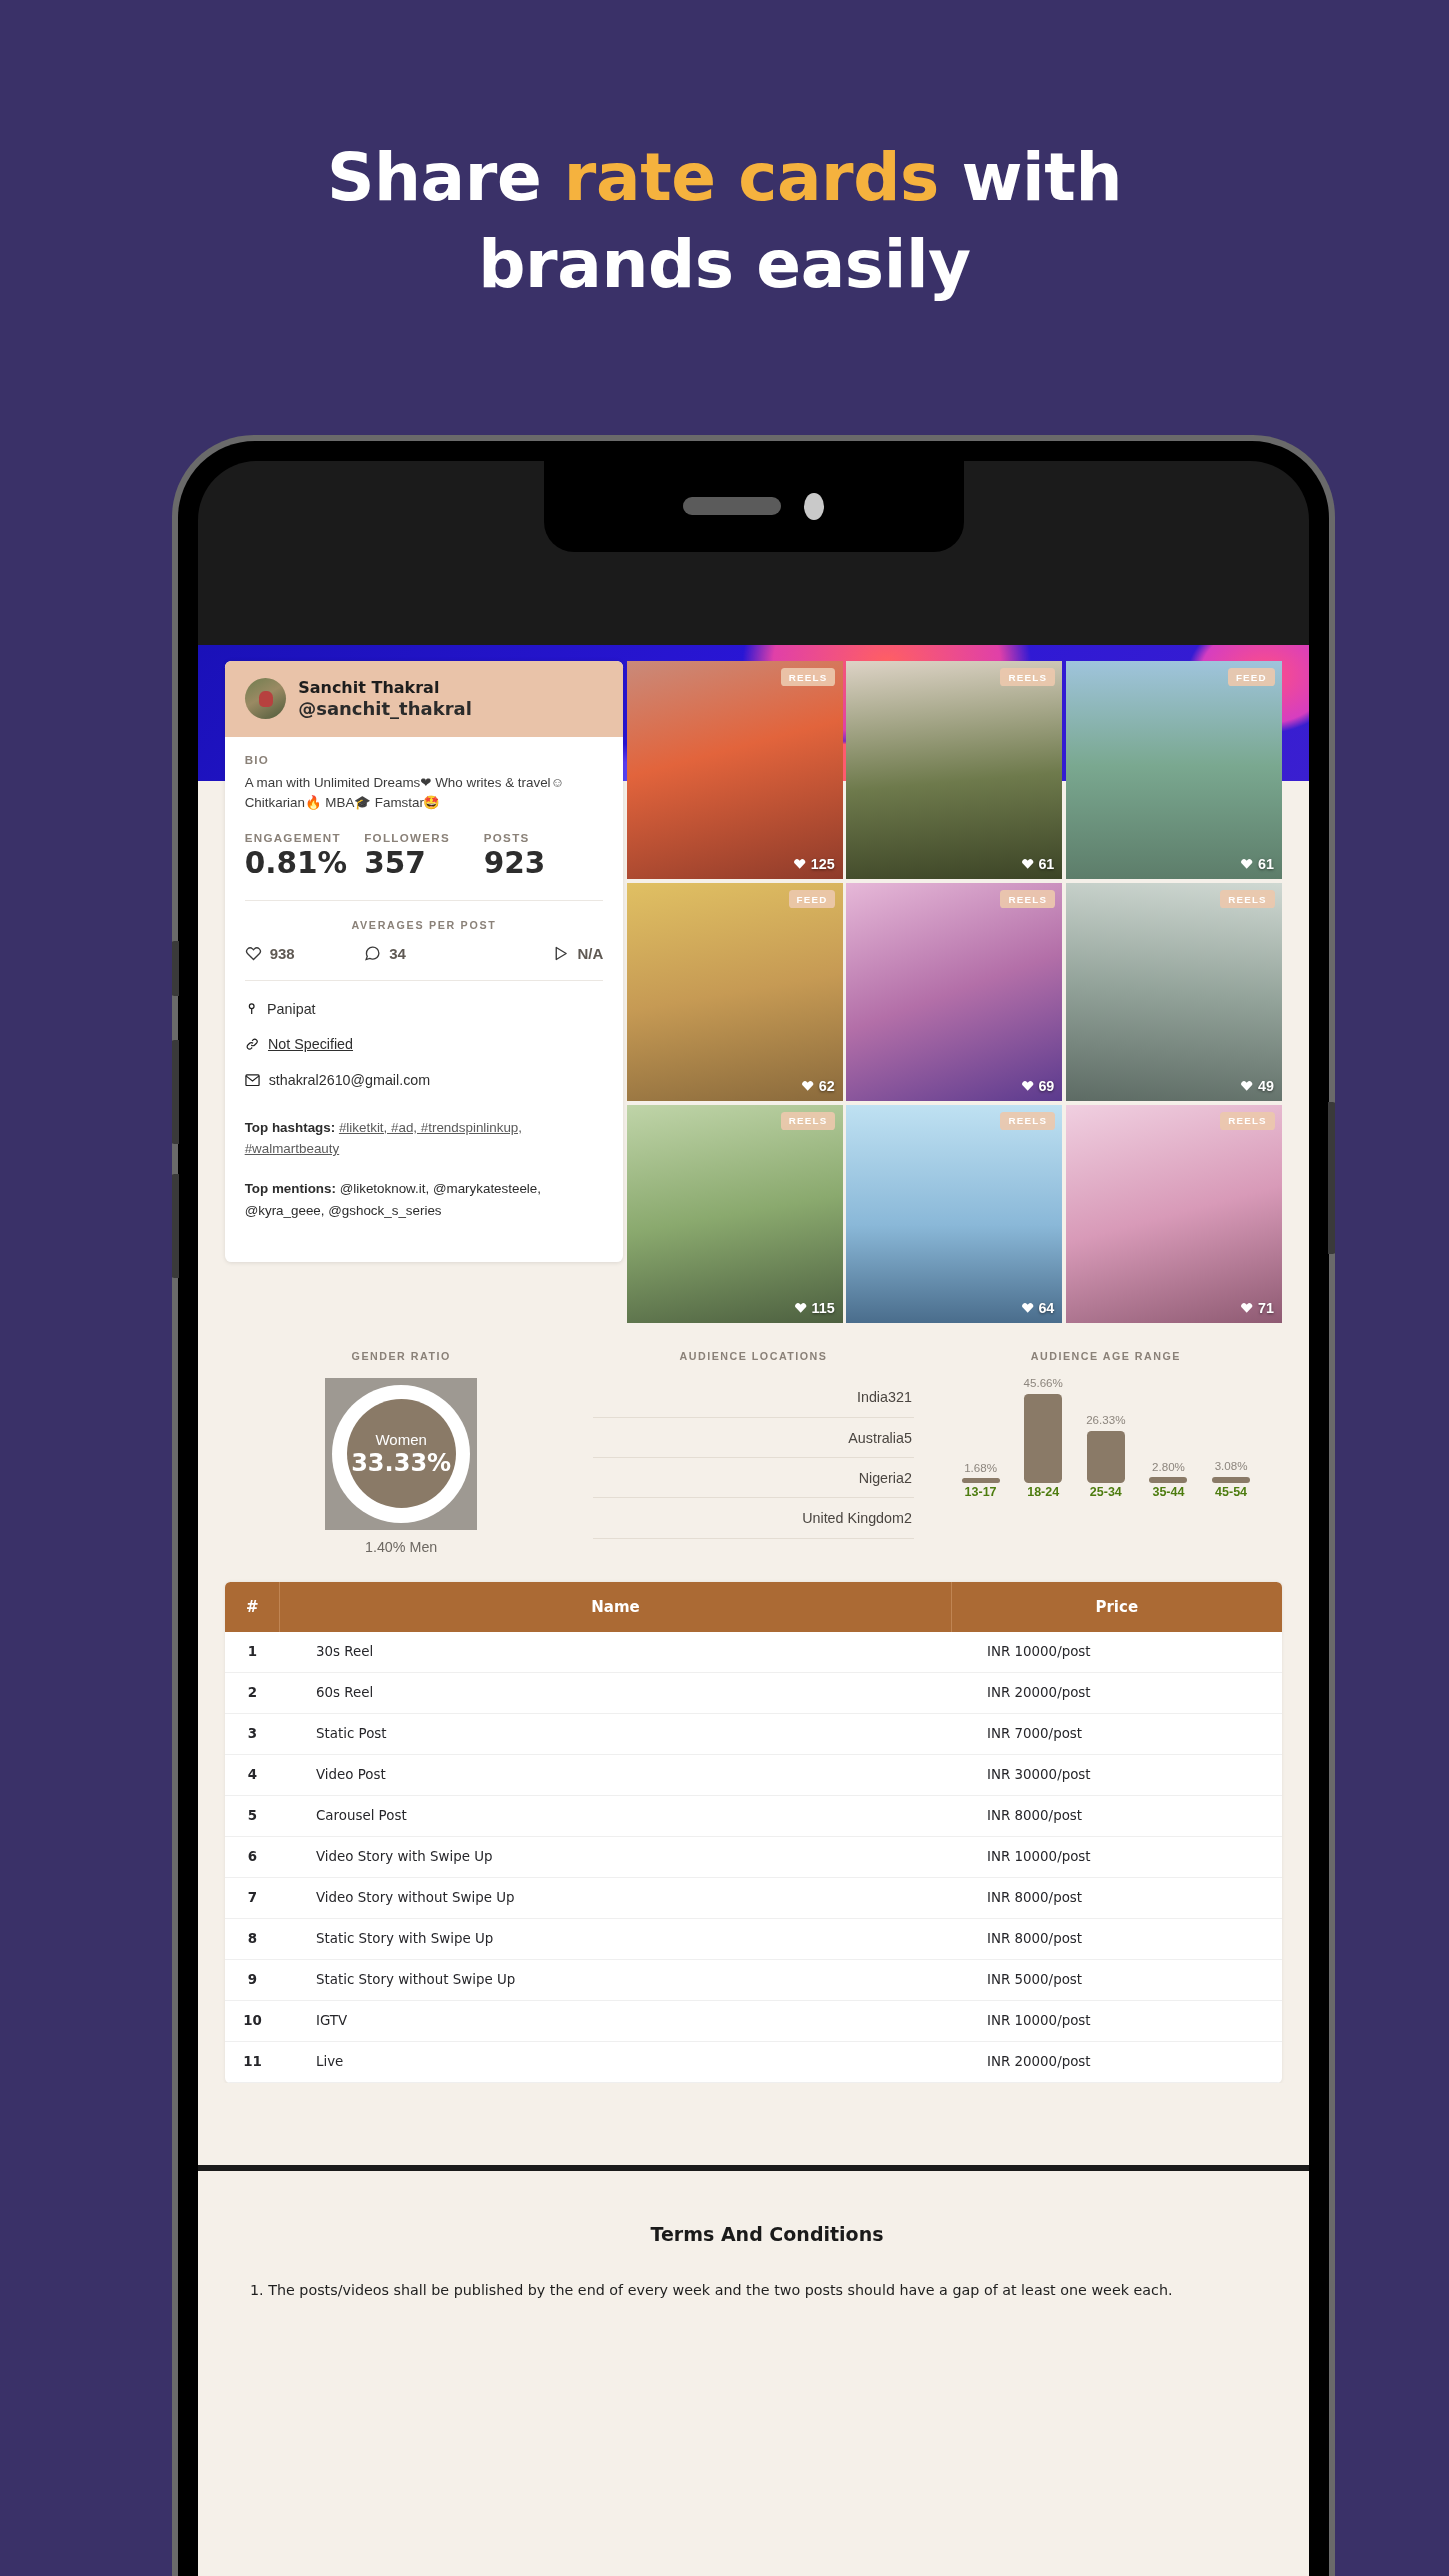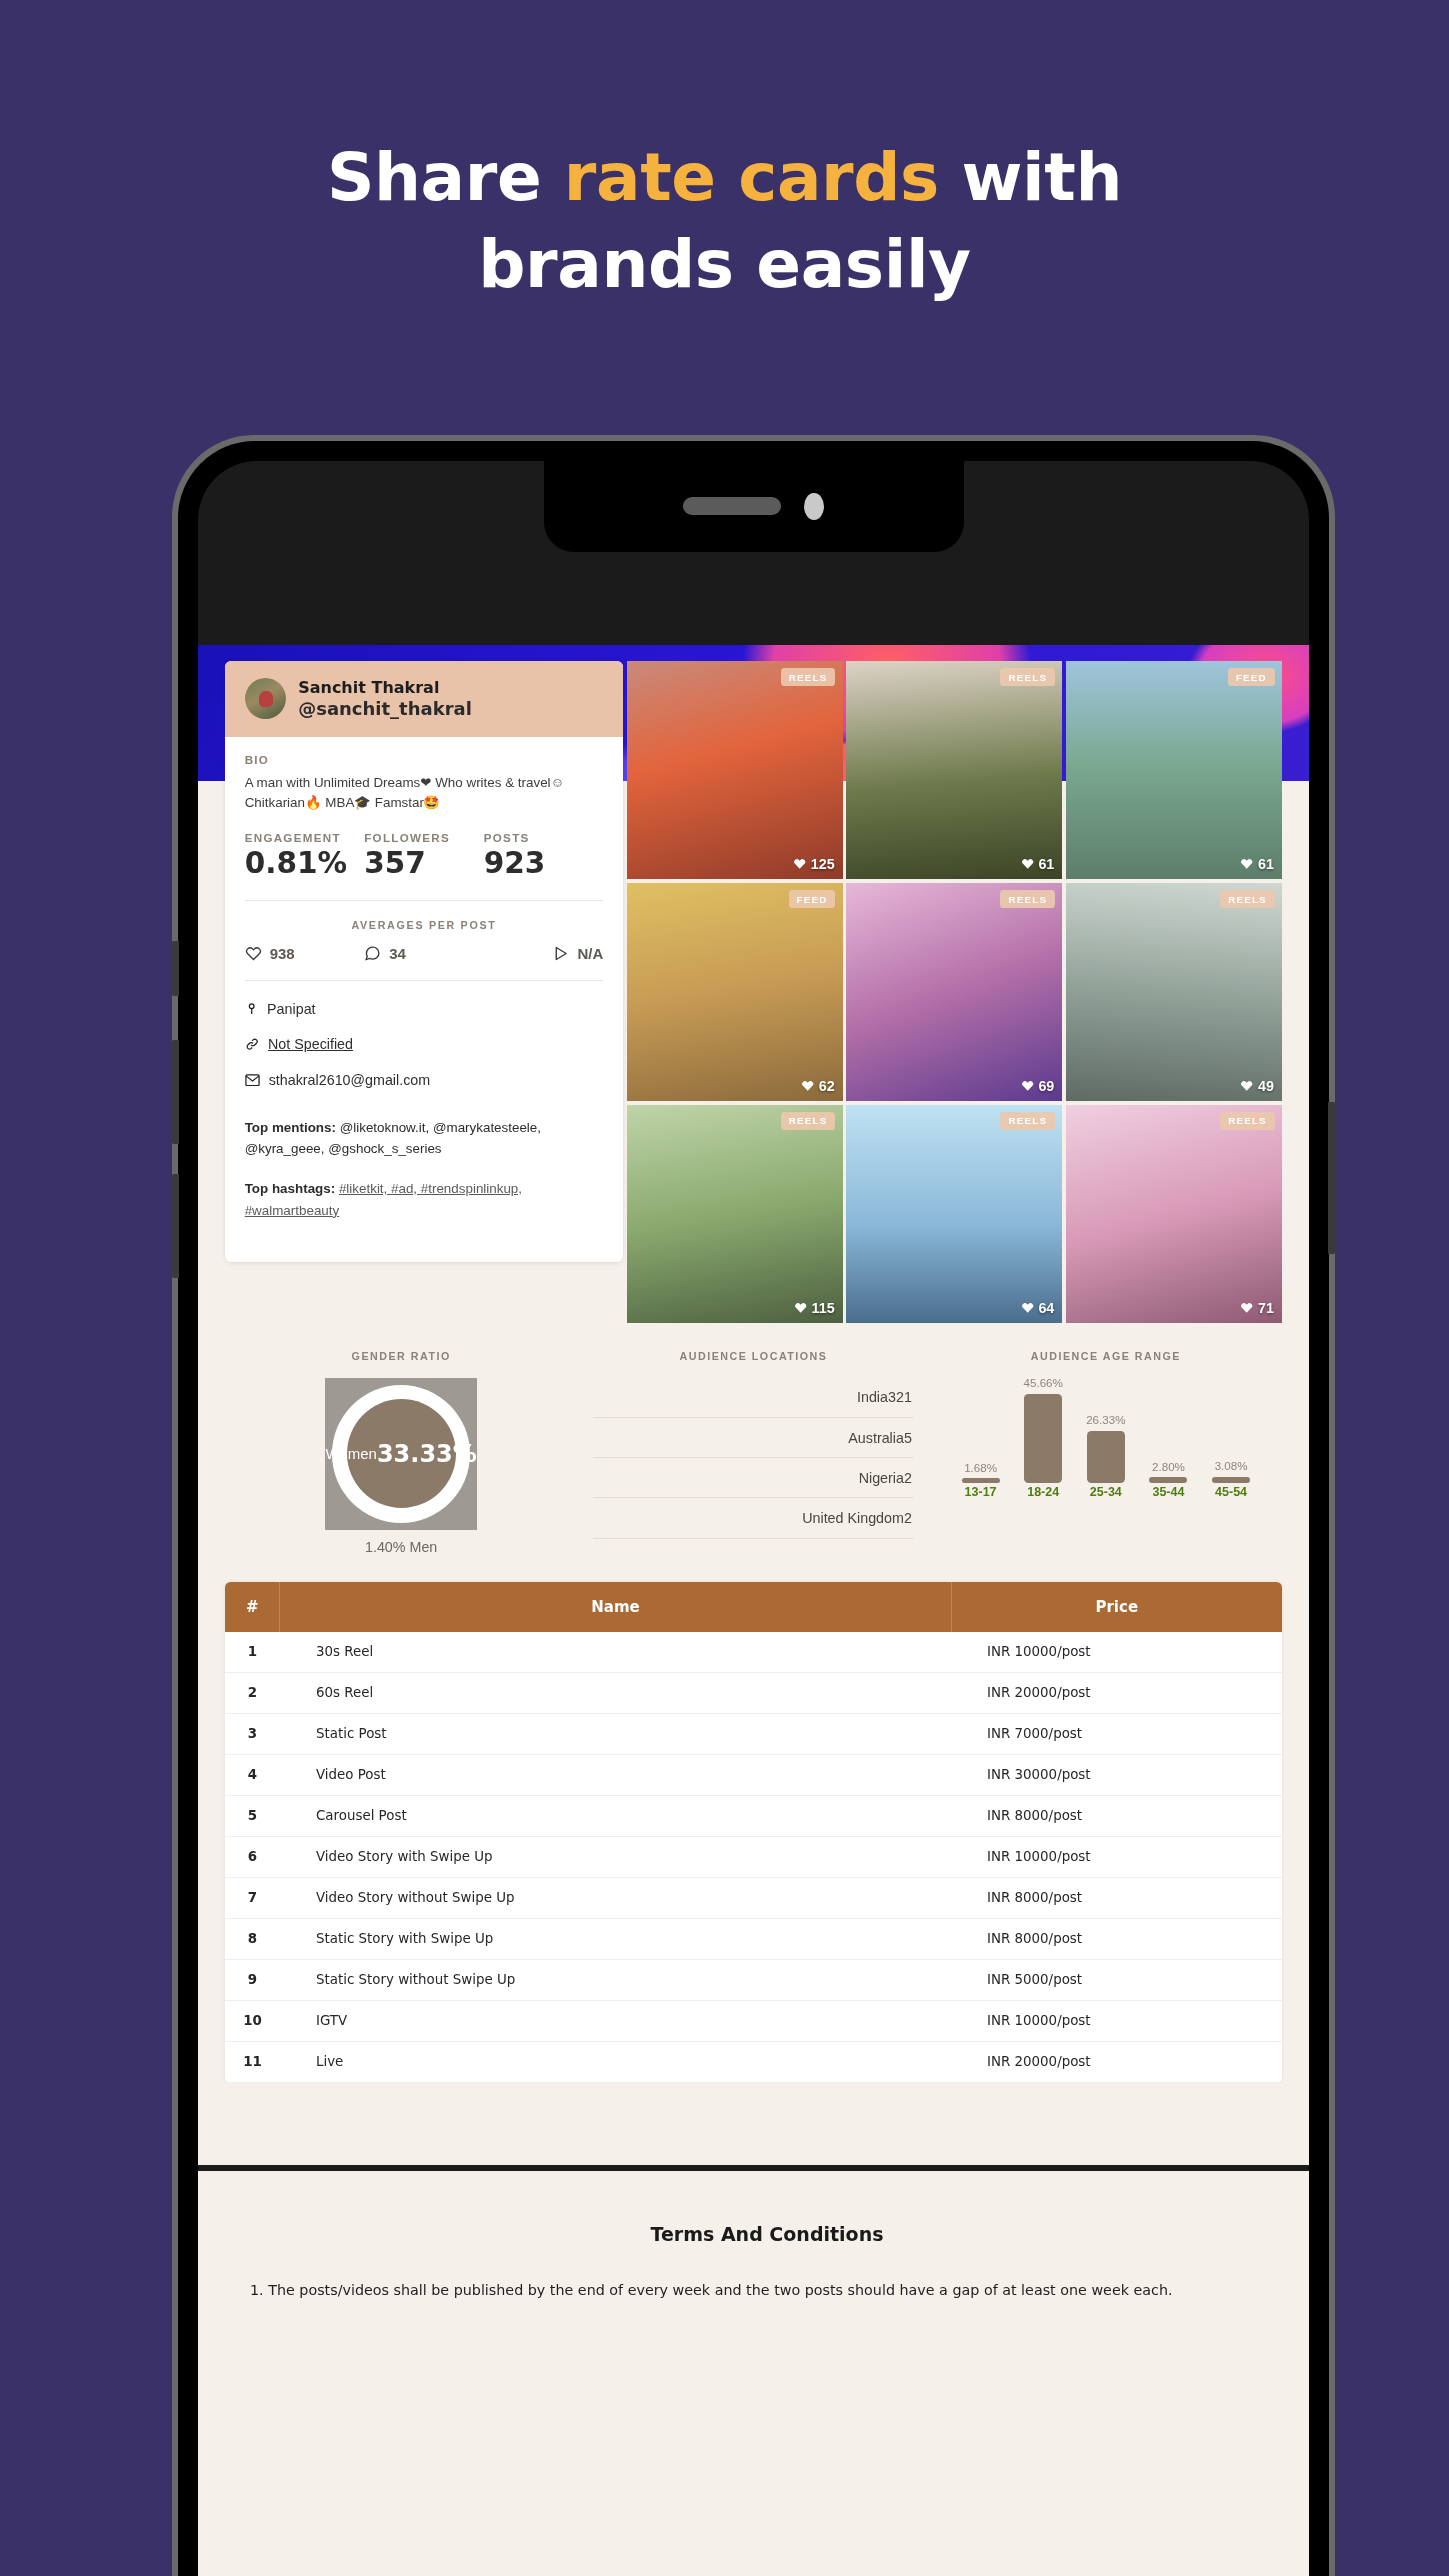--- a/index.html
+++ b/index.html
@@ -200,21 +200,21 @@
     display: flex; align-items: center; justify-content: center;
   }
   .donut-ring {
     width: 138px; height: 138px; border-radius: 50%;
     background: #fff;
     display: flex; align-items: center; justify-content: center;
   }
   .donut-core {
     width: 109px; height: 109px; border-radius: 50%;
     background: #8a7a67; color: #fff;
-    display: flex; align-items: center; justify-content: center;
+    display: flex; flex-direction: column; align-items: center; justify-content: center;
   }
   .donut-core .dl { font-size: 15px; }
   .donut-core .dv { font-size: 24px; font-weight: 700; margin-top: 0.9px; font-family:"DejaVu Sans",sans-serif;}
   .donut-sub { font-size: 14.3px; color: #6d6862; margin-top: 9px; }
 
   .loc-row {
     display: flex; justify-content: flex-end;
     font-size: 14.3px; color: #4a4540;
     padding: 11.6px 1.8px; border-bottom: 0.9px solid #e4ddd3;
   }
@@ -357,26 +357,26 @@
                   <svg width="15" height="12.5" viewBox="0 0 24 20" fill="none" stroke="#1f1f1f" stroke-width="2">
                       <rect x="1.5" y="1.5" width="21" height="17" rx="1.5"></rect>
                       <path d="m1.5 3 10.5 8L22.5 3"></path>
                     </svg>
                   <span>sthakral2610@gmail.com</span>
                 </div>
               </div>
 
               <div class="tags">
                 <div class="tline">
+                  <b>Top hashtags:</b>
+                  <span class="ul">#liketkit, #ad, #trendspinlinkup, #walmartbeauty</span>
+                </div>
+                <div class="tline">
                   <b>Top mentions:</b>
                   <span>@liketoknow.it, @marykatesteele, @kyra_geee, @gshock_s_series</span>
-                </div>
-                <div class="tline">
-                  <b>Top hashtags:</b>
-                  <span class="ul">#liketkit, #ad, #trendspinlinkup, #walmartbeauty</span>
                 </div>
               </div>
             </div>
 
             <div class="grid">
               <div class="cell g1">
                 <div class="badge">REELS</div>
                 <div class="likes">
                     <svg width="13.4" height="13.4" viewBox="0 0 24 24" fill="#fff">
                       <path d="M12 21 3.6 12.3a5 5 0 1 1 7.1-7.1l1.3 1.3 1.3-1.3a5 5 0 1 1 7.1 7.1z"></path>

